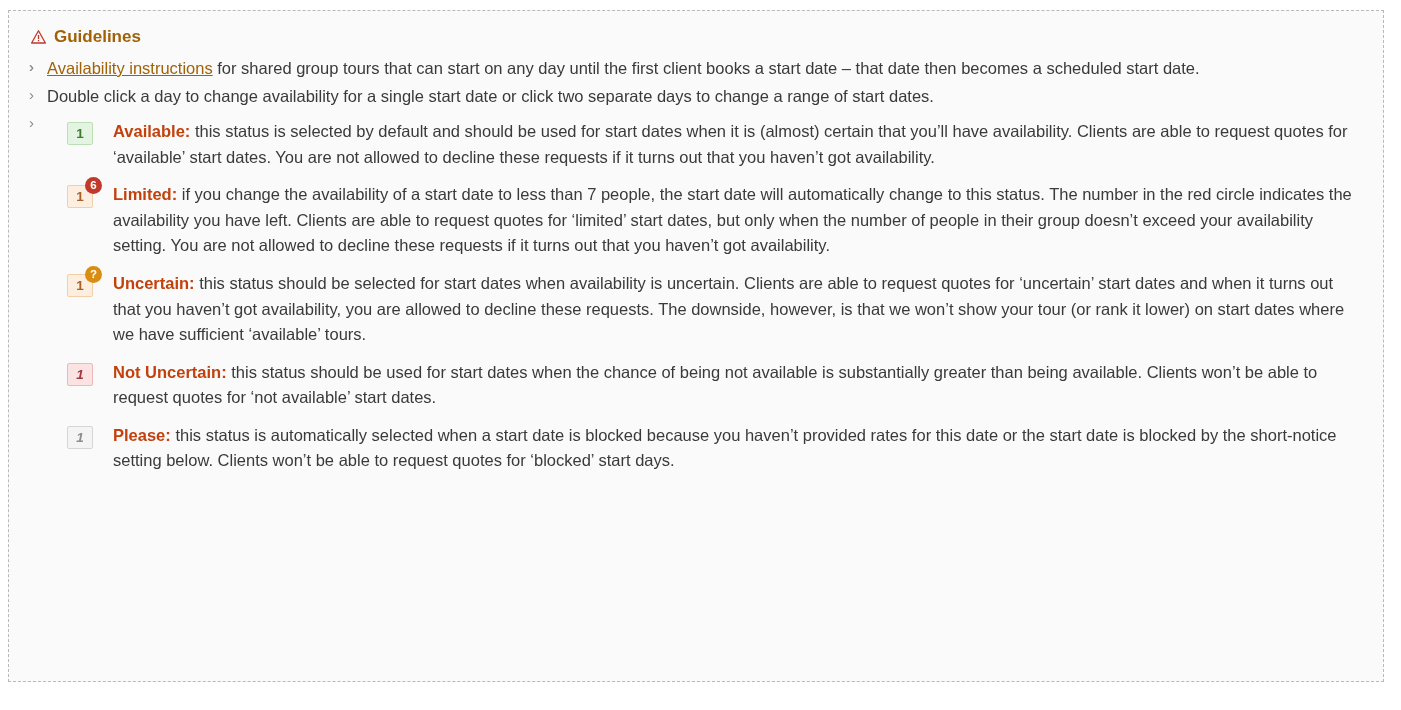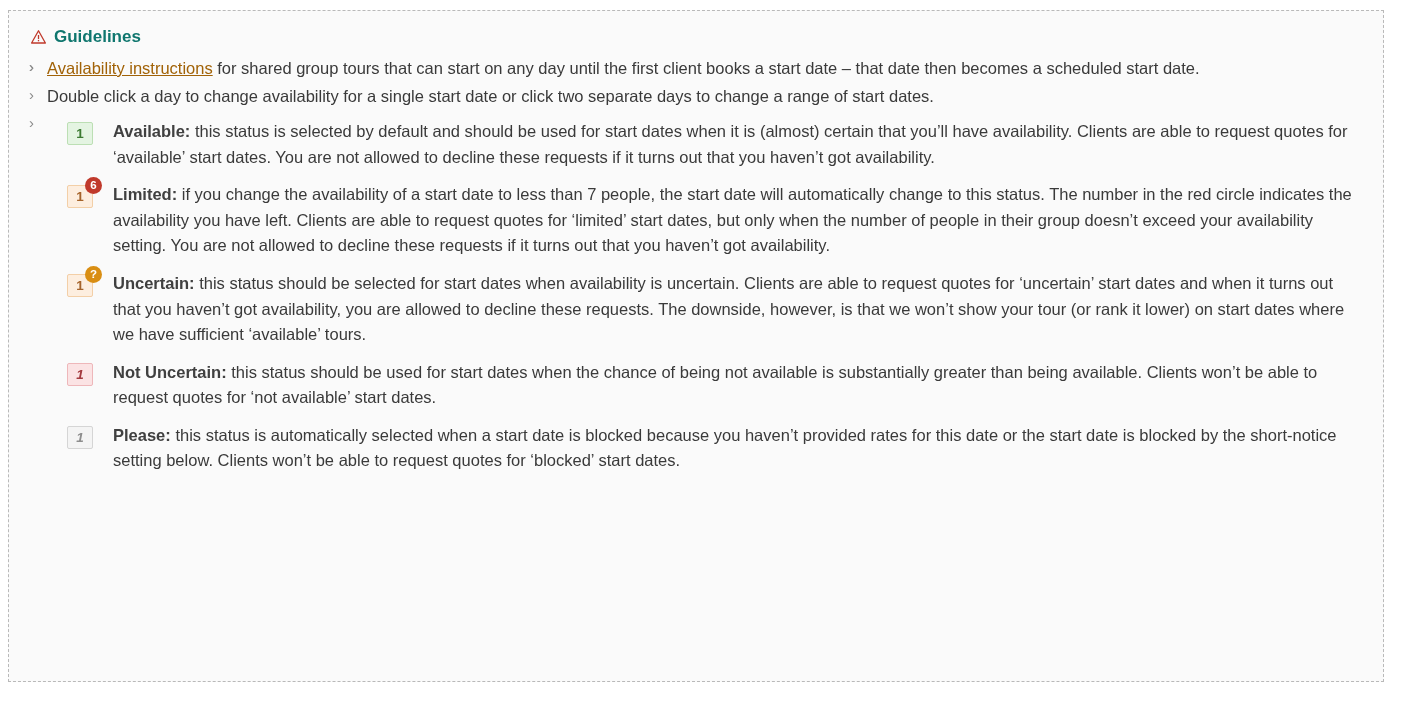--- a/index.html
+++ b/index.html
@@ -23,21 +23,21 @@
     border: 1px dashed #b9b9b9;
     background: #fafafa;
     padding: 16px 18px 10px 18px;
   }
   .panel-title {
     display: flex;
     align-items: center;
     gap: 8px;
     font-size: 17px;
     font-weight: bold;
-    color: #0f766e;
+    color: #a16207;
     margin: 0 0 8px 4px;
   }
   .warn-icon {
     display: inline-block;
     width: 15px;
     height: 14px;
     position: relative;
     flex: 0 0 auto;
   }
   .warn-icon svg { display: block; }
@@ -136,21 +136,21 @@
     line-height: 1;
   }
   .badge-count { background: #c0392b; }
   .badge-question { background: #d98e13; }
   .status-text {
     font-size: 16.5px;
     line-height: 1.55;
     color: #3a3a3a;
     flex: 1 1 auto;
   }
-  .status-text b { color: #404040; }
+  .status-text b { color: #c2410c; }
 </style>
 </head>
 <body>
 
 <div class="guidelines-panel">
 
   <div class="panel-title">
     <span class="warn-icon">
       <svg width="15" height="14" viewBox="0 0 15 14">
         <path d="M7.5 0.8 L14.4 13.0 L0.6 13.0 Z" fill="none" stroke="#c0392b" stroke-width="1.3" stroke-linejoin="round"></path>
@@ -211,17 +211,17 @@
       <span class="chip-wrap">
         <span class="chip chip-notavailable">1</span>
       </span>
       <span class="status-text"><b>Not Uncertain</b><b>:</b><span> this status should be used for start dates when the chance of being not available is substantially greater than being available. Clients won’t be able to request quotes for ‘not available’ start dates.</span></span>
     </li>
 
     <li class="status-item">
       <span class="chip-wrap">
         <span class="chip chip-blocked">1</span>
       </span>
-      <span class="status-text"><b>Please</b><b>:</b><span> this status is automatically selected when a start date is blocked because you haven’t provided rates for this date or the start date is blocked by the short-notice setting below. Clients won’t be able to request quotes for ‘blocked’ start dates.</span></span>
+      <span class="status-text"><b>Please</b><b>:</b><span> this status is automatically selected when a start date is blocked because you haven’t provided rates for this date or the start date is blocked by the short-notice setting below. Clients won’t be able to request quotes for ‘blocked’ start days.</span></span>
     </li>
 
   </ul>
 </div>
 
 </body></html>

